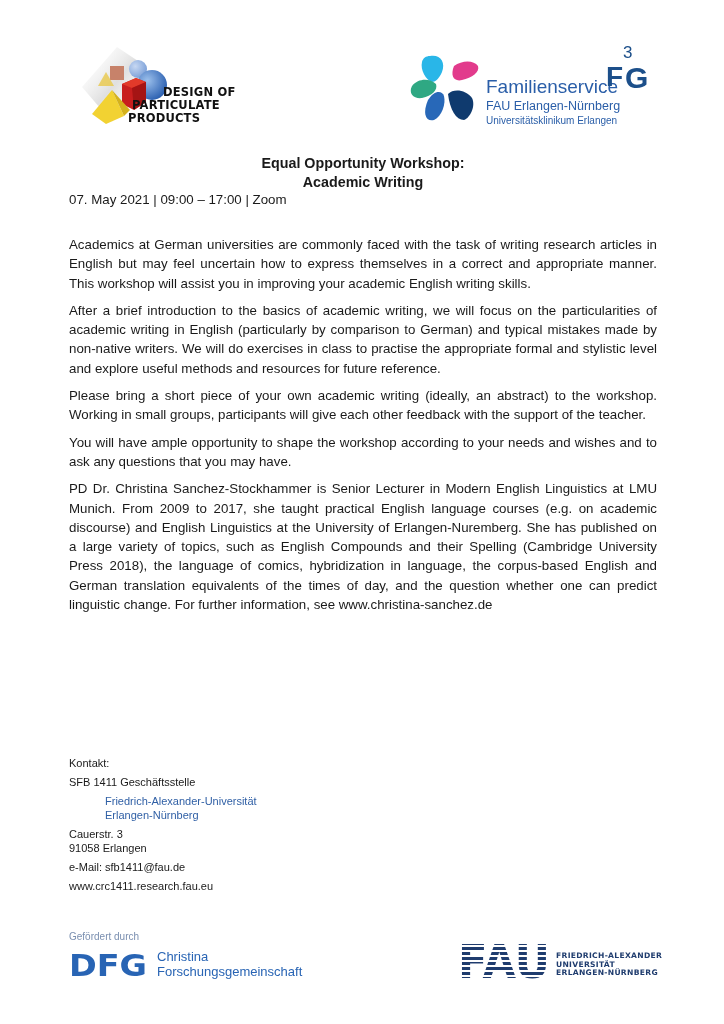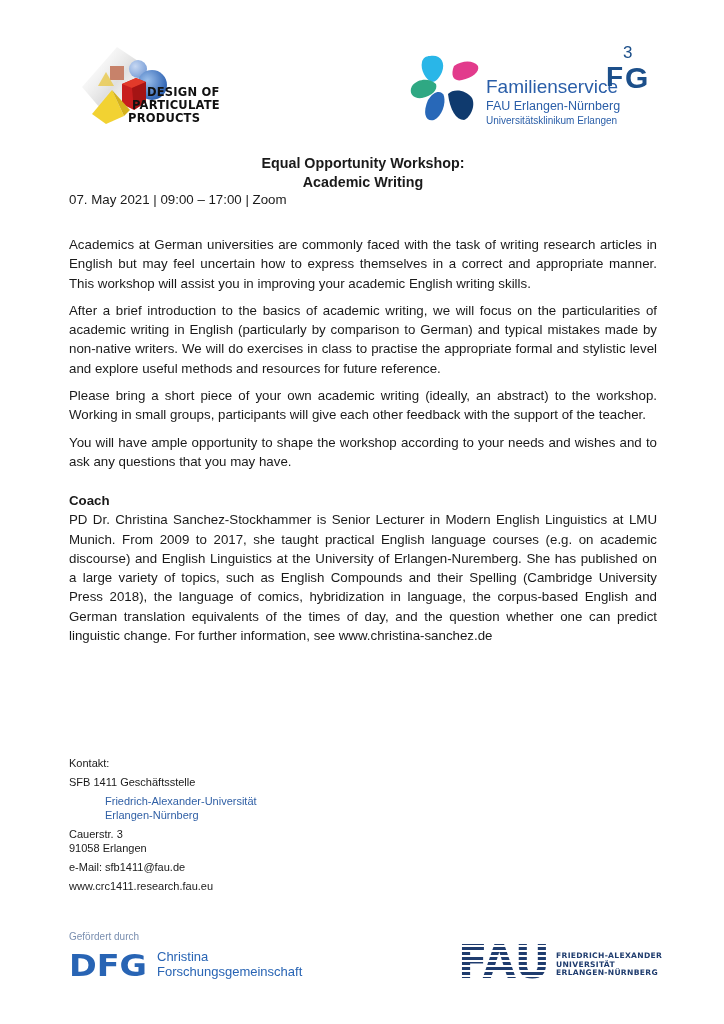--- a/index.html
+++ b/index.html
@@ -70,21 +70,21 @@
     <polygon points="26,44 34,30 42,44" fill="#e8c84a" opacity="0.8"></polygon>
     <circle cx="80" cy="43" r="15" fill="url(#ball)"></circle>
     <polygon points="50,42 64,36 74,40 74,60 62,68 50,62" fill="#c81e1e"></polygon>
     <polygon points="50,42 64,36 74,40 60,46" fill="#e23a2a"></polygon>
     <polygon points="60,46 74,40 74,60 62,68" fill="#a51414"></polygon>
     <polygon points="20,72 40,48 52,74 34,82" fill="#f2d232"></polygon>
     <polygon points="40,48 52,74 58,68" fill="#d4b21c"></polygon>
   </svg>
 </div>
 <div class="dpp-text" style="left:147px; top:86px;">
-  <div class="dpp-l1" style="margin-left:0">DESIGN OF</div>
+  <div class="dpp-l1" style="margin-left:16px">DESIGN OF</div>
 </div>
 <div class="dpp-text" style="left:132px; top:99px;">
   <div>PARTICULATE</div>
 </div>
 <div class="dpp-text" style="left:128px; top:112px;">
   <div>PRODUCTS</div>
 </div>
 
 <div class="logo-fam">
   <svg width="75" height="80" viewBox="0 0 75 80" style="position:absolute;left:0;top:0">
@@ -110,21 +110,20 @@
 <div class="content">
   <div class="title">Equal Opportunity Workshop:</div>
   <div class="title">Academic Writing</div>
   <div class="meta">07. May 2021 | 09:00 – 17:00 | Zoom</div>
 
   <p class="para p1">Academics at German universities are commonly faced with the task of writing research articles in English but may feel uncertain how to express themselves in a correct and appropriate manner. This workshop will assist you in improving your academic English writing skills.</p>
   <p class="para">After a brief introduction to the basics of academic writing, we will focus on the particularities of academic writing in English (particularly by comparison to German) and typical mistakes made by non-native writers. We will do exercises in class to practise the appropriate formal and stylistic level and explore useful methods and resources for future reference.</p>
   <p class="para">Please bring a short piece of your own academic writing (ideally, an abstract) to the workshop. Working in small groups, participants will give each other feedback with the support of the teacher.</p>
   <p class="para">You will have ample opportunity to shape the workshop according to your needs and wishes and to ask any questions that you may have.</p>
 
-  <div class="coach-h">Coach</div>
   <p class="coach-p">PD Dr. Christina Sanchez-Stockhammer is Senior Lecturer in Modern English Linguistics at LMU Munich. From 2009 to 2017, she taught practical English language courses (e.g. on academic discourse) and English Linguistics at the University of Erlangen-Nuremberg. She has published on a large variety of topics, such as English Compounds and their Spelling (Cambridge University Press 2018), the language of comics, hybridization in language, the corpus-based English and German translation equivalents of the times of day, and the question whether one can predict linguistic change. For further information, see www.christina-sanchez.de</p>
 </div>
 
 <div class="contact">
   <div>Kontakt:</div>
   <div class="c-gap">SFB 1411 Geschäftsstelle</div>
   <div class="c-gap c-blue">Friedrich-Alexander-Universität</div>
   <div class="c-blue">Erlangen-Nürnberg</div>
   <div class="c-gap">Cauerstr. 3</div>
   <div>91058 Erlangen</div>

